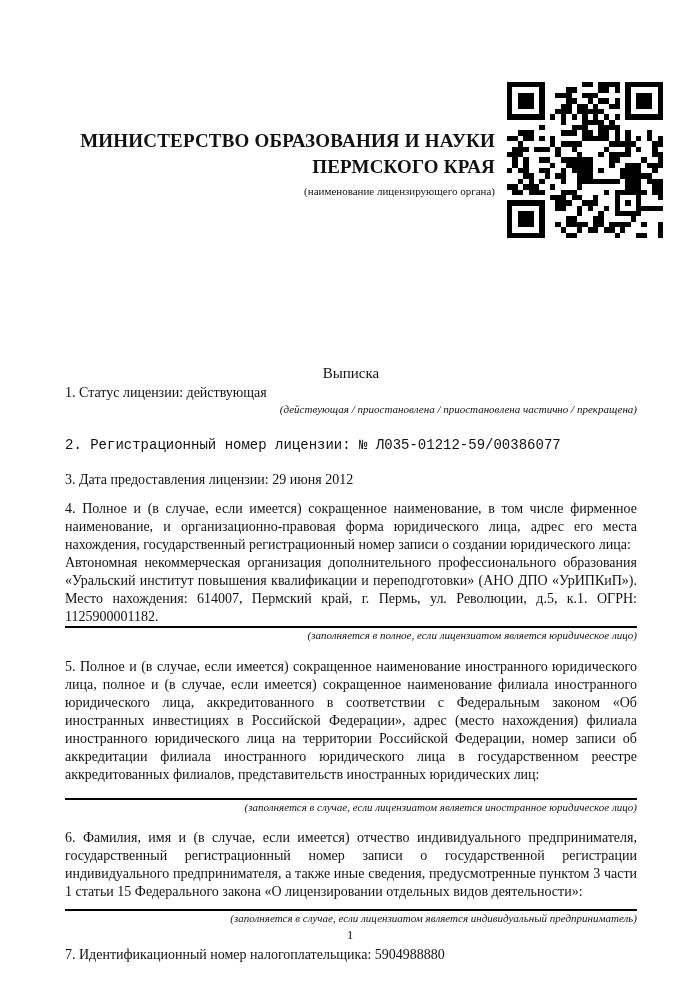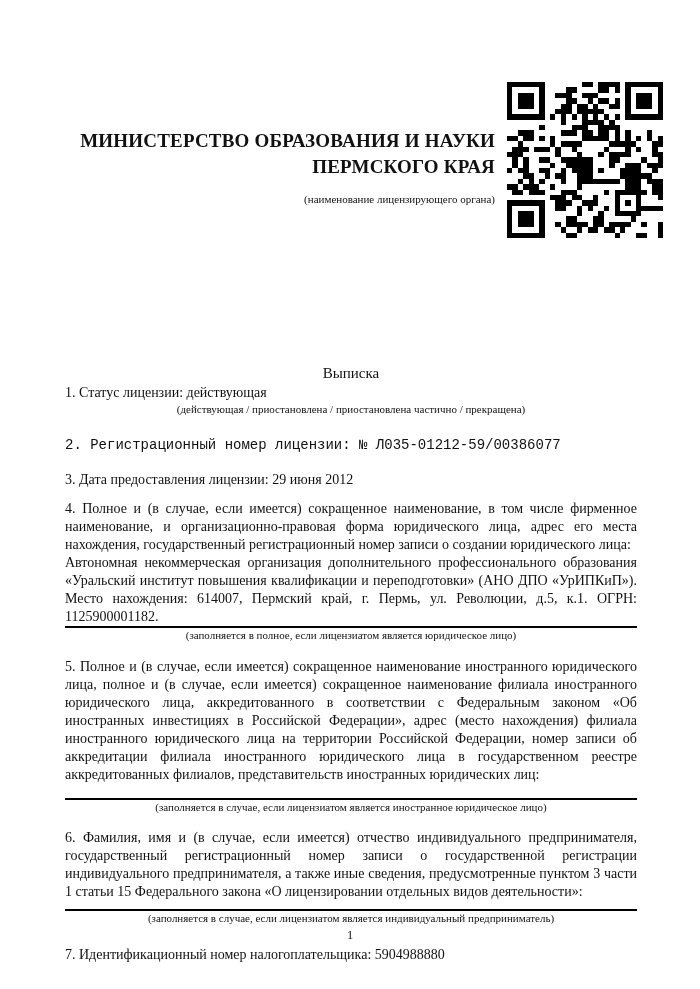--- a/index.html
+++ b/index.html
@@ -32,21 +32,21 @@
   }
   .ministry-name {
     font-weight: bold;
     font-size: 19px;
     line-height: 26px;
     letter-spacing: 0.2px;
   }
   .ministry-caption {
     font-size: 11px;
     line-height: 15px;
-    margin-top: 12px;
+    margin-top: 4px;
   }
   .qr {
     position: absolute;
     top: 82px;
     right: -26px; 
     width: 156px;
     height: 156px;
   }
   .qr svg { display: block; width: 156px; height: 156px; shape-rendering: crispEdges; }
   
@@ -54,23 +54,24 @@
     margin-top: 115px;
     text-align: center;
     font-size: 15px;
     line-height: 21px;
   }
   
   .item { margin: 0; }
   .item-line { white-space: nowrap; }
   .para { text-align: justify; }
   .field-caption {
-    text-align: center;
+    text-align: right;
     font-size: 11px;
     line-height: 15px;
+    font-style: italic;
   }
   .blank-rule {
     border: 0;
     border-top: 2px solid #000000;
     margin: 0;
   }
   .mt-item1 { }
   .mt-item2 { margin-top: 19px; font-family: Liberation Mono, monospace; }
   .mt-item3 { margin-top: 17px; }
   .mt-item4 { margin-top: 11px; }

